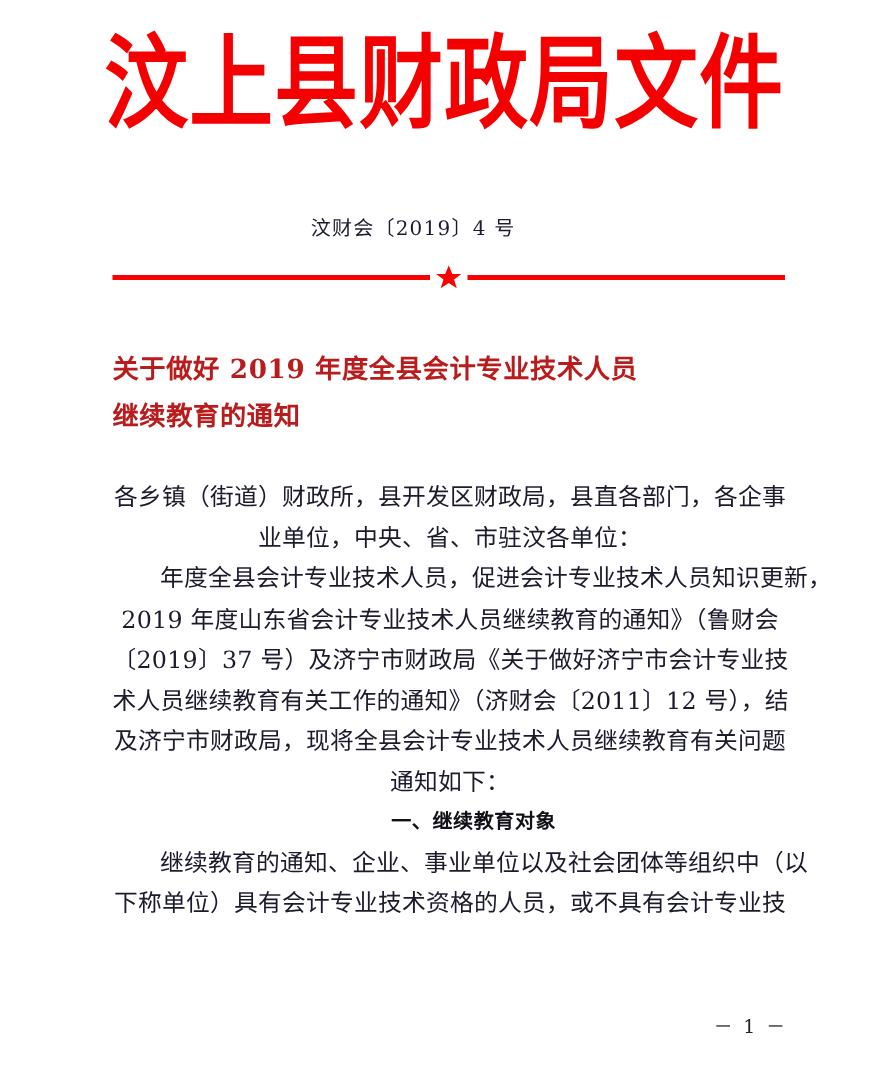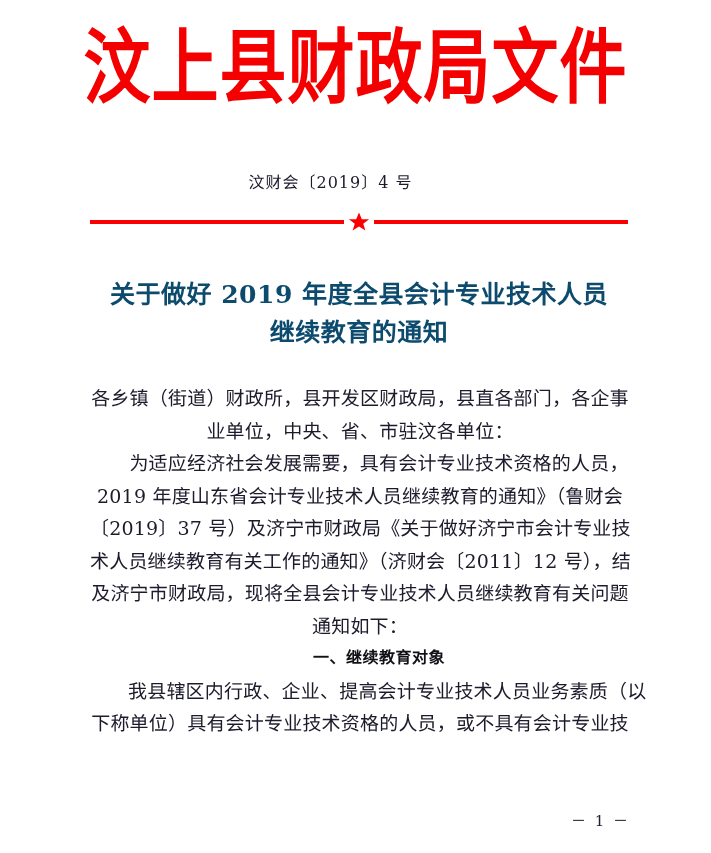--- a/index.html
+++ b/index.html
@@ -82,27 +82,26 @@
     position: relative;
   }
   .red-rule .star svg { display: block; }
 
   
   .doc-title {
     position: absolute;
     top: 276px;
     left: 90px;
     width: 538px;
-    text-align: center;
     font-family: "DejaVu Serif", "Liberation Serif", serif;
     font-weight: bold;
-    font-size: 25px;
+    font-size: 21px;
     line-height: 38px;
     letter-spacing: 0.5px;
-    color: #0c4a6e;
+    color: #b91c1c;
   }
   .doc-title .tline { display: block; white-space: nowrap; }
 
   
   .body-block {
     position: absolute;
     top: 382px;
     left: 90px;
     width: 540px;
     text-align: center;
@@ -162,28 +161,28 @@
   </div>
 
   <div class="doc-title">
     <span class="tline">关于做好 2019 年度全县会计专业技术人员</span>
     <span class="tline">继续教育的通知</span>
   </div>
 
   <div class="body-block">
     <div class="body-line">各乡镇（街道）财政所，县开发区财政局，县直各部门，各企事</div>
     <div class="body-line">业单位，中央、省、市驻汶各单位：</div>
-    <div class="body-line indent">为适应经济社会发展需要，具有会计专业技术资格的人员，</div>
+    <div class="body-line indent">年度全县会计专业技术人员，促进会计专业技术人员知识更新，</div>
     <div class="body-line">2019 年度山东省会计专业技术人员继续教育的通知》（鲁财会</div>
     <div class="body-line">〔2019〕37 号）及济宁市财政局《关于做好济宁市会计专业技</div>
     <div class="body-line">术人员继续教育有关工作的通知》（济财会〔2011〕12 号），结</div>
     <div class="body-line">及济宁市财政局，现将全县会计专业技术人员继续教育有关问题</div>
     <div class="body-line">通知如下：</div>
 
     <div class="section-heading">一、继续教育对象</div>
 
-    <div class="body-line indent">我县辖区内行政、企业、提高会计专业技术人员业务素质（以</div>
+    <div class="body-line indent">继续教育的通知、企业、事业单位以及社会团体等组织中（以</div>
     <div class="body-line">下称单位）具有会计专业技术资格的人员，或不具有会计专业技</div>
   </div>
 
   <div class="page-footer">－ 1 －</div>
 
 </div>
 
 </body></html>

